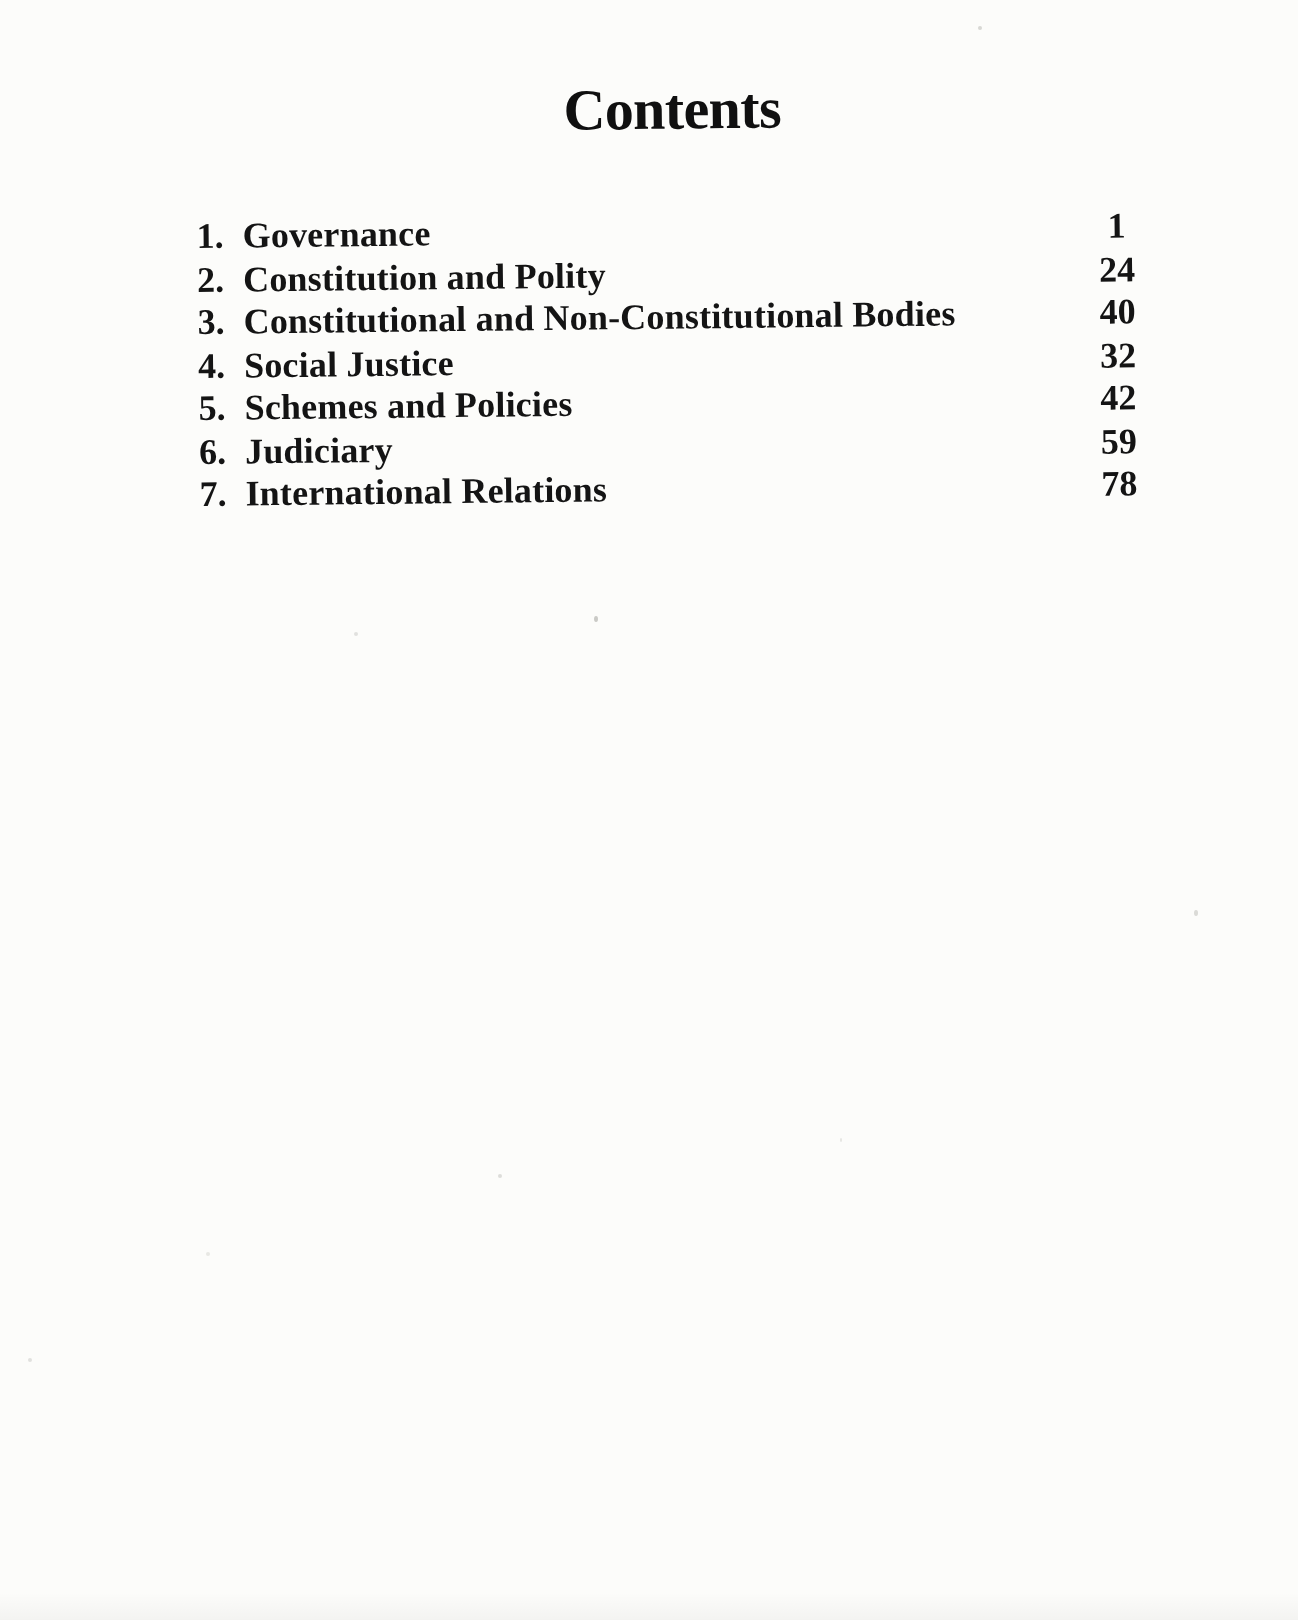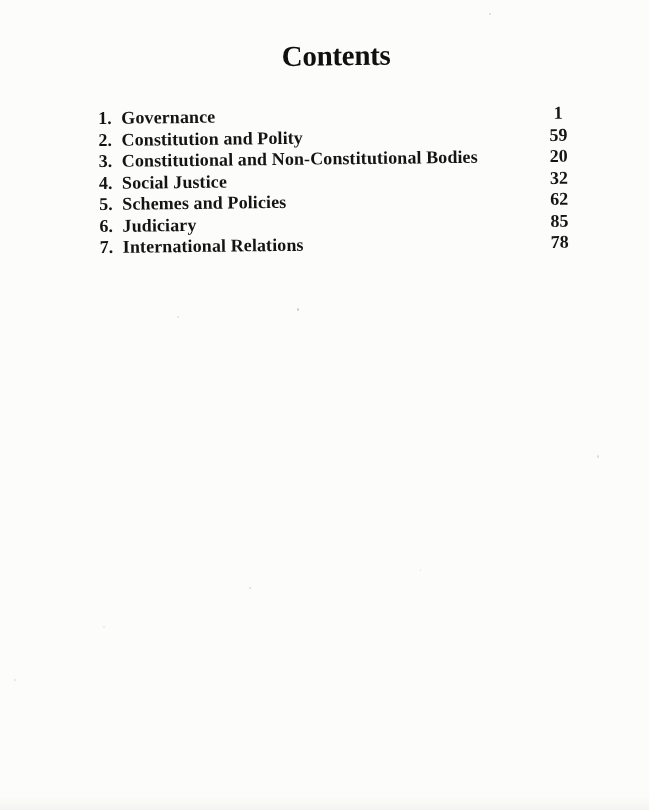--- a/index.html
+++ b/index.html
@@ -102,45 +102,45 @@
 
       <div class="toc-row">
         <span class="toc-num">1.</span>
         <span class="toc-title">Governance</span>
         <span class="toc-page">1</span>
       </div>
 
       <div class="toc-row">
         <span class="toc-num">2.</span>
         <span class="toc-title">Constitution and Polity</span>
-        <span class="toc-page">59</span>
+        <span class="toc-page">24</span>
       </div>
 
       <div class="toc-row">
         <span class="toc-num">3.</span>
         <span class="toc-title">Constitutional and Non-Constitutional Bodies</span>
-        <span class="toc-page">20</span>
+        <span class="toc-page">40</span>
       </div>
 
       <div class="toc-row">
         <span class="toc-num">4.</span>
         <span class="toc-title">Social Justice</span>
         <span class="toc-page">32</span>
       </div>
 
       <div class="toc-row">
         <span class="toc-num">5.</span>
         <span class="toc-title">Schemes and Policies</span>
-        <span class="toc-page">62</span>
+        <span class="toc-page">42</span>
       </div>
 
       <div class="toc-row">
         <span class="toc-num">6.</span>
         <span class="toc-title">Judiciary</span>
-        <span class="toc-page">85</span>
+        <span class="toc-page">59</span>
       </div>
 
       <div class="toc-row">
         <span class="toc-num">7.</span>
         <span class="toc-title">International Relations</span>
         <span class="toc-page">78</span>
       </div>
 
     </div>
   </div>

